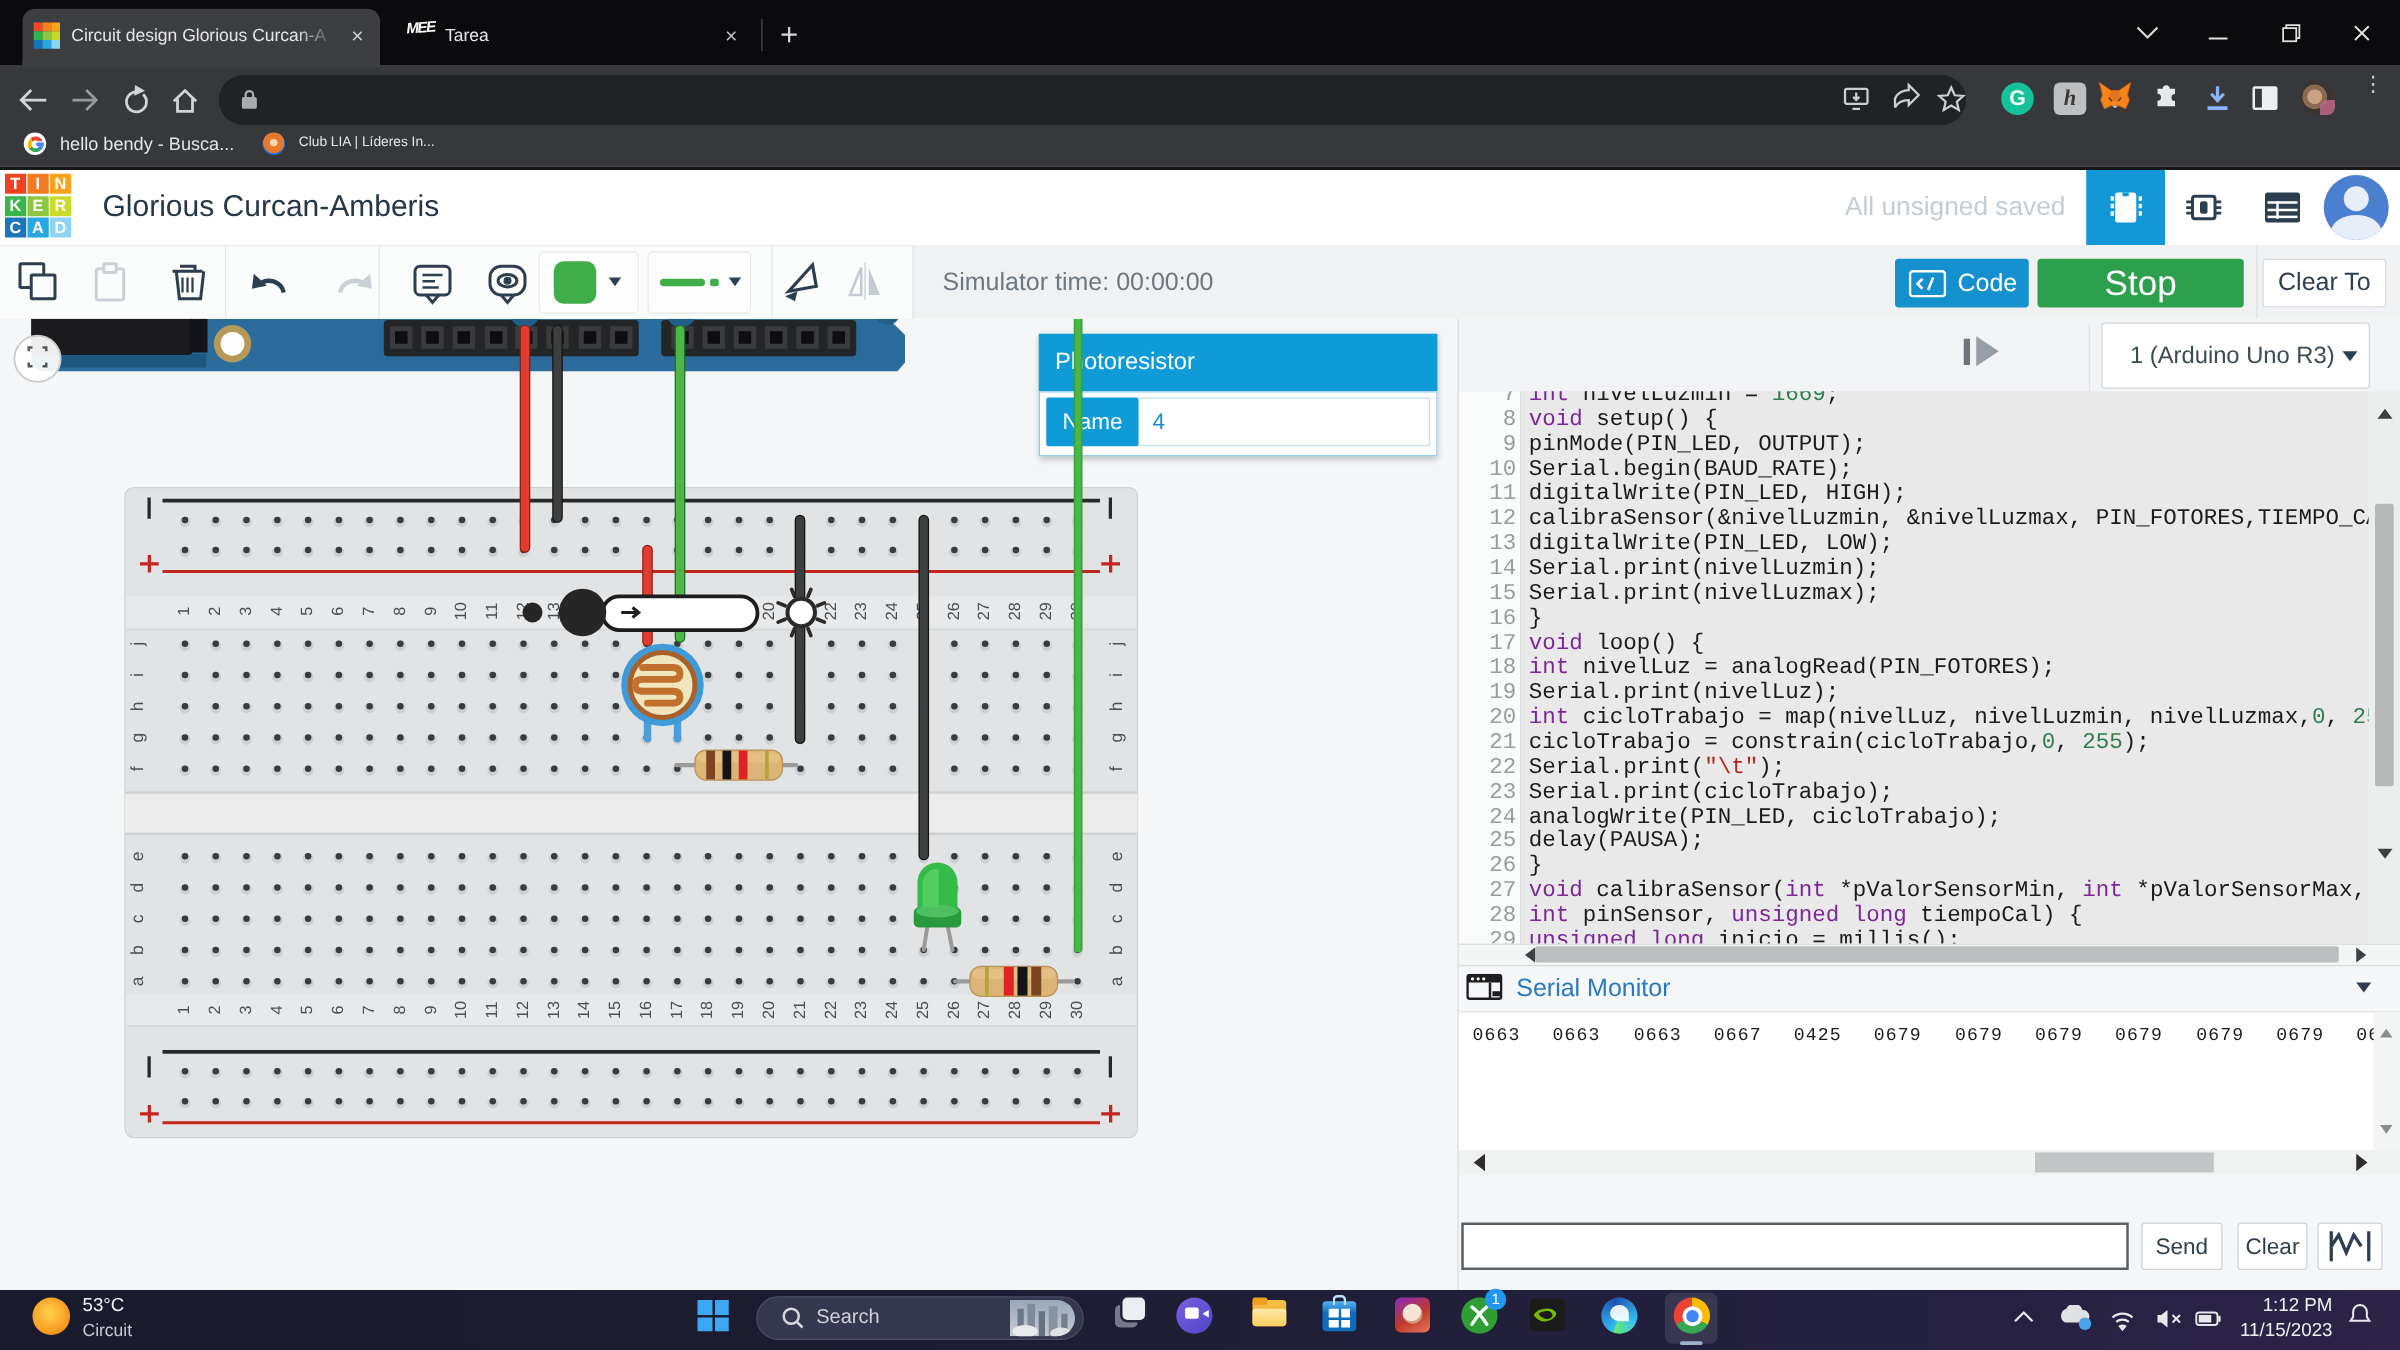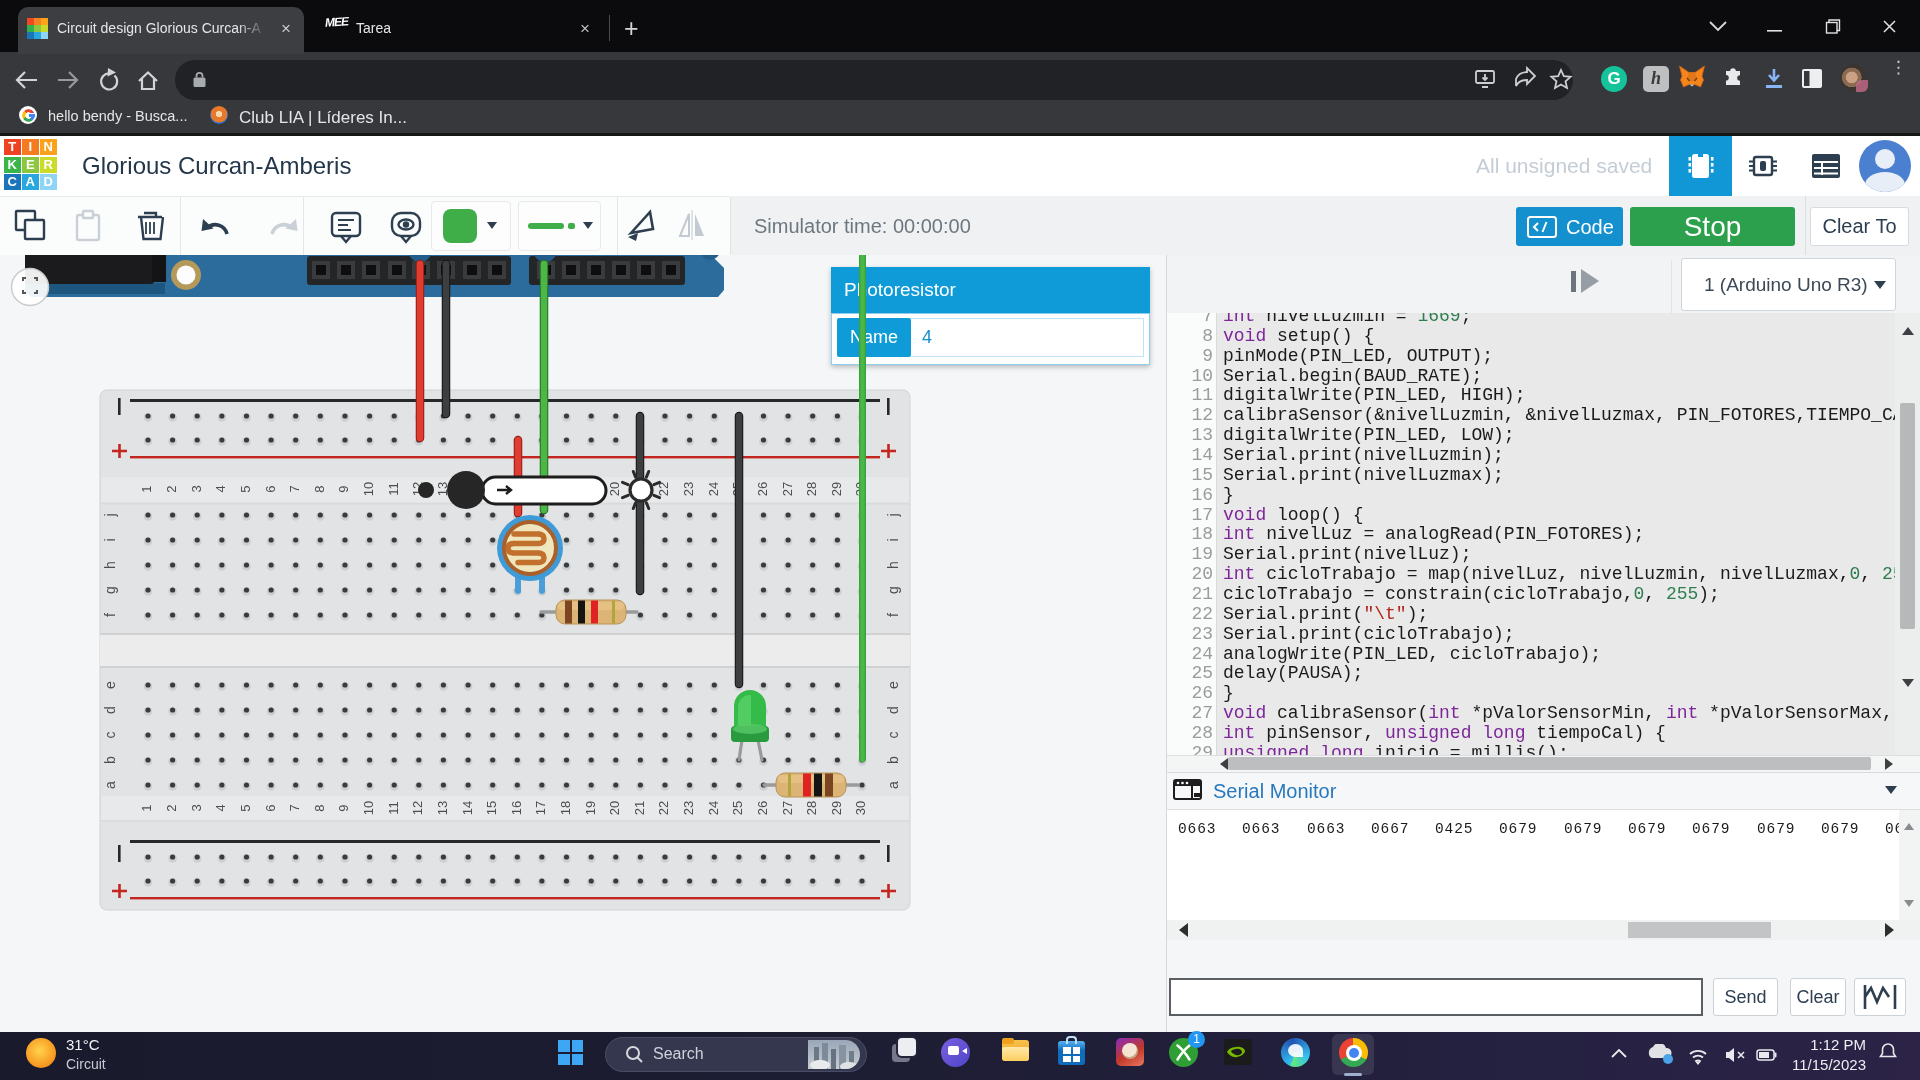--- a/index.html
+++ b/index.html
@@ -93,21 +93,21 @@
 <div class="a" style="left:1890px;top:63px;color:#ccced1;font-size:17px;line-height:10px;letter-spacing:0"> ⋮</div>
 
 <div class="a" style="left:0;top:104px;width:1920px;height:29px;background:#37383b"></div>
 <div class="a" style="left:0;top:133px;width:1920px;height:3px;background:#161617"></div>
 <div class="a" style="left:19px;top:106px;width:18px;height:18px;border-radius:50%;background:#fff"></div>
 <div class="a" style="left:21.5px;top:108.5px;width:13px;height:13px;border-radius:50%;background:conic-gradient(from -40deg,#ea4335 0 27%,#4285f4 0 52%,#34a853 0 77%,#fbbc05 0);-webkit-mask:radial-gradient(circle,transparent 0 3px,#000 3.4px)"></div>
 <div class="a" style="left:28px;top:113px;width:7px;height:4px;background:#fff"></div>
 <div class="a" style="left:28.5px;top:114px;width:6.5px;height:2.6px;background:#4285f4"></div>
 <div class="a" style="left:48px;top:108px;color:#e3e5e7;font-size:14.5px">hello bendy - Busca...</div>
 <div class="a" style="left:210px;top:106px;width:18px;height:18px;border-radius:50%;background:radial-gradient(circle at 50% 45%,#f9d8b0 0 22%,#e8792b 24% 62%,#2a6fd4 64%)"></div>
-<div class="a" style="left:239px;top:108px;color:#e3e5e7;font-size:17px">Club LIA | Líderes In...</div>
+<div class="a" style="left:239px;top:108px;color:#e3e5e7;font-size:11px">Club LIA | Líderes In...</div>
 
 <div class="a" style="left:0;top:136px;width:1920px;height:60px;background:#fff"></div>
 <div class="a" style="left:4px;top:139px;width:53px;height:51px;display:grid;grid-template-columns:16.5px 16.5px 16.5px;grid-template-rows:16px 16px 16px;gap:1.5px;color:#fff;font-size:13px;font-weight:bold;text-align:center;line-height:16px">
 <b style="background:#ee4323">T</b>
       <b style="background:#f47b20">I</b>
       <b style="background:#faa21b">N</b>
 <b style="background:#39b54a">K</b>
       <b style="background:#8dc63f">E</b>
       <b style="background:#cbdb2a">R</b>
 <b style="background:#1b75bb">C</b>
@@ -947,21 +947,21 @@
 <div class="a" style="left:623px;top:723px;width:56px;height:38px;background:#fff;border:1px solid #ccd1d5;border-radius:3px;color:#2d3e50;font-size:18px;text-align:center;line-height:36px">Clear</div>
 <div class="a" style="left:687px;top:723px;width:52px;height:38px;background:#fff;border:1px solid #ccd1d5;border-radius:3px"></div>
 <svg class="a" style="left:695px;top:728px" width="36" height="28" viewBox="0 0 36 28">
 <path d="M3 2 v24 M3 14 l6-9 6 14 6-14 6 9 M33 2 v24" stroke="#2d3e50" stroke-width="2.6" fill="none"></path>
 </svg>
 </div>
 
 <div class="a" style="left:0;top:1032px;width:1920px;height:48px;background:linear-gradient(90deg,#191a2c,#1d1d33 45%,#252141 80%,#2c2347)"></div>
 
 <div class="a" style="left:26px;top:1038px;width:30px;height:30px;border-radius:50%;background:radial-gradient(circle at 45% 42%,#ffd34d,#f7941e 70%,#e07b12)"></div>
-<div class="a" style="left:66px;top:1036px;color:#f2f3f5;font-size:15px">31°C</div>
+<div class="a" style="left:66px;top:1036px;color:#f2f3f5;font-size:15px">53°C</div>
 <div class="a" style="left:66px;top:1056px;color:#c9cbd4;font-size:14px">Circuit</div>
 
 <div class="a" style="left:558px;top:1040px;width:25px;height:25px;display:grid;grid-template-columns:11.5px 11.5px;grid-template-rows:11.5px 11.5px;gap:2px">
 <b style="background:#3da7f5"></b>
       <b style="background:#3da7f5"></b>
       <b style="background:#3da7f5"></b>
       <b style="background:#3da7f5"></b>
 </div>
 
 <div class="a" style="left:605px;top:1037px;width:262px;height:35px;border-radius:18px;background:#35374f;border:1px solid #4b4d66"></div>

